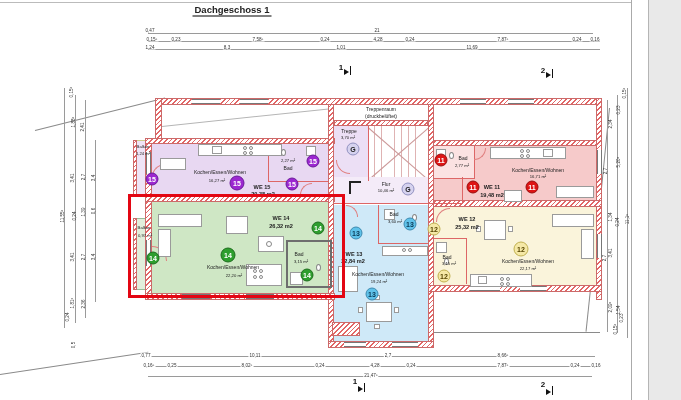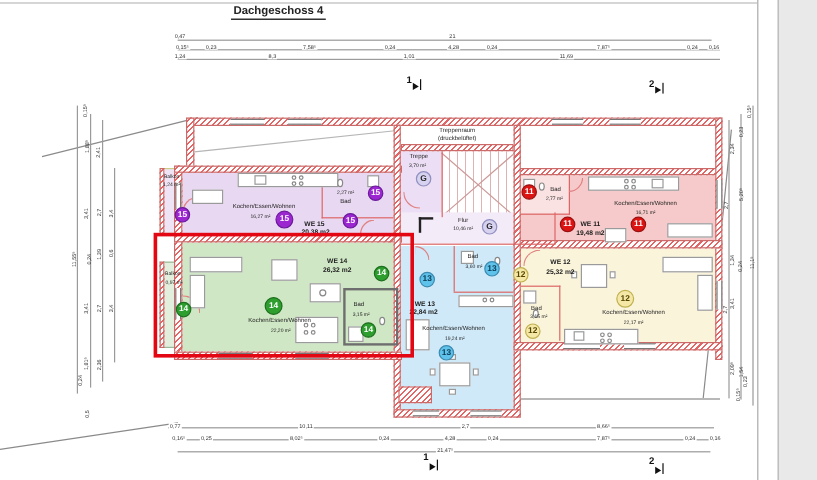--- a/index.html
+++ b/index.html
@@ -51,21 +51,21 @@
 </style>
 </head>
 <body>
 
 <div id="stage">
 
   <div class="grayline abs" style="left:0;top:2px;width:631px;height:1px;background:#bbb;"></div>
   <div class="grayline abs" style="left:631px;top:0;width:1px;height:400px;background:#aaa;"></div>
   <div id="gray-panel"></div>
 
-  <div id="title">Dachgeschoss 4</div>
+  <div id="title">Dachgeschoss 1</div>
 
   <div class="grayline" style="left:35px;top:130px;width:134px;height:1px;transform:rotate(-14deg);transform-origin:left center;"></div>
   <div class="grayline" style="left:0;top:374px;width:150px;height:1px;transform:rotate(-8.5deg);transform-origin:left center;"></div>
   <div class="grayline" style="left:609px;top:108px;width:1px;height:162px;transform:rotate(5.7deg);transform-origin:top center;"></div>
   <div class="grayline" style="left:592px;top:270px;width:1px;height:62px;transform:rotate(6deg);transform-origin:top center;"></div>
   <div class="grayline" style="left:434px;top:332px;width:166px;height:1px;"></div>
   <div class="grayline" style="left:162px;top:126px;width:170px;height:1px;transform:rotate(-6deg);transform-origin:left center;background:#b5b5b5;"></div>
 
   <div class="room" style="left:152px;top:143px;width:176px;height:53px;background:#e8d8f2;"></div>
   <div class="room" style="left:133px;top:140px;width:15px;height:55px;background:#efe4f6;border:1px solid #cc8;box-sizing:border-box;"></div>

